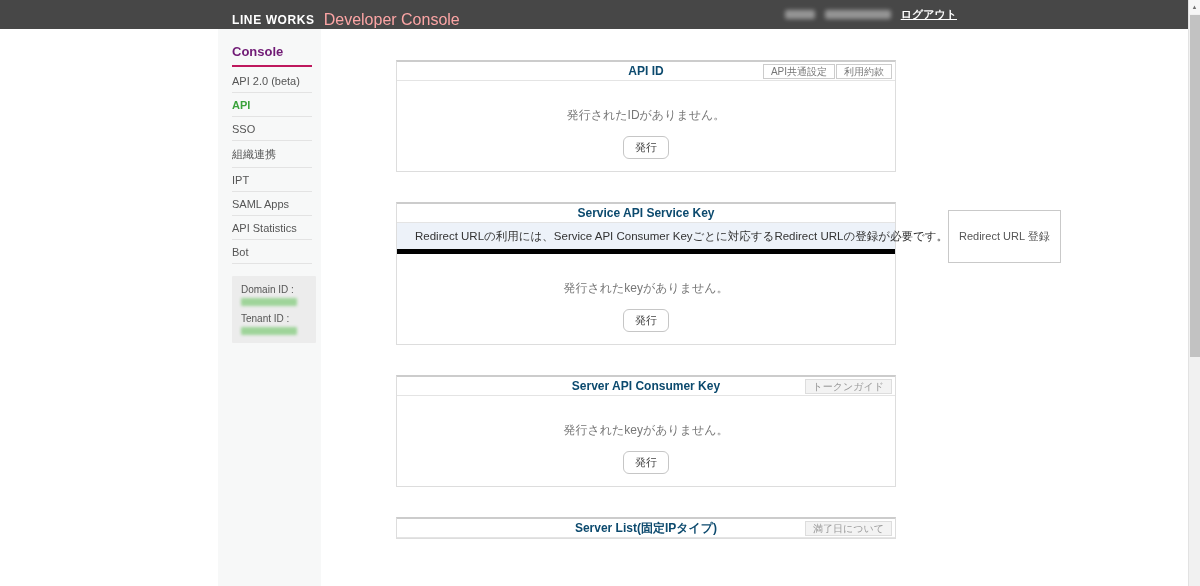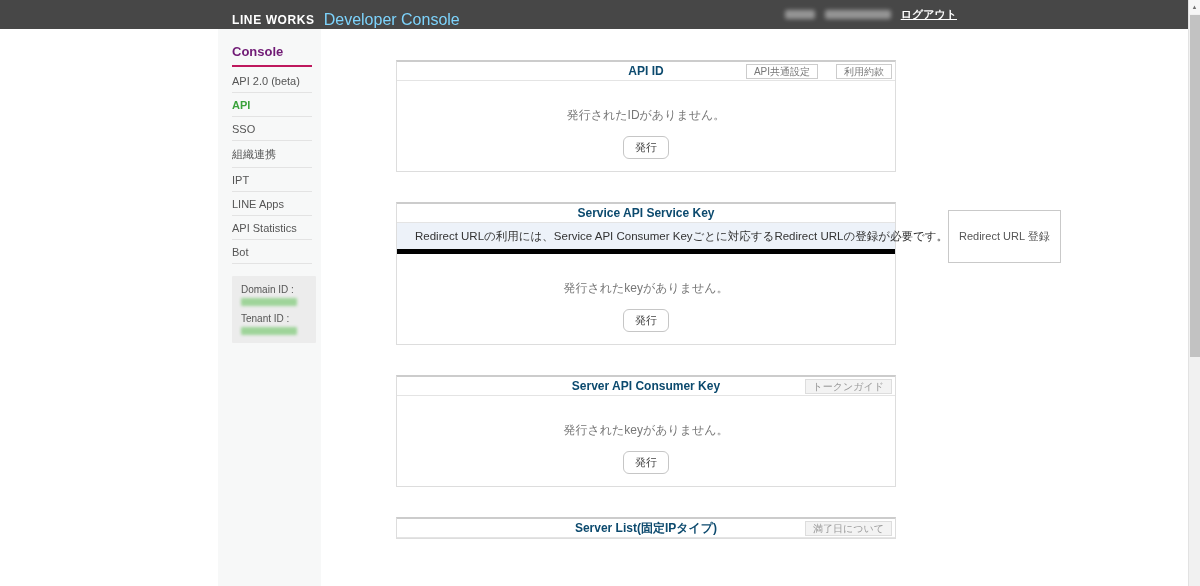--- a/index.html
+++ b/index.html
@@ -4,21 +4,21 @@
 <style>
   * { margin:0; padding:0; box-sizing:border-box; }
   html,body { background:#e9e9e9; }
   body { font-family:"Liberation Sans","DejaVu Sans",sans-serif; }
   .page { position:relative; width:1200px; height:586px; background:#ffffff; overflow:hidden; margin:0 auto; }
 
   
   .top-header { position:absolute; top:0; left:0; width:1200px; height:29px; background:#474747; z-index:5; }
   .logo { position:absolute; left:232px; top:0; height:39px; display:flex; align-items:center; }
   .logo-brand { color:#ffffff; font-weight:bold; font-size:12px; letter-spacing:.6px; }
-  .logo-product { color:#7dd3fc; font-size:16px; font-weight:normal; margin-left:9px; }
+  .logo-product { color:#fca5a5; font-size:16px; font-weight:normal; margin-left:9px; }
   .header-right { position:absolute; right:243px; top:0; height:29px; display:flex; align-items:center; gap:10px; }
   .blur-blob { height:9px; background:#969696; border-radius:2px; filter:blur(2px); }
   .blob-short { width:30px; }
   .blob-long { width:66px; }
   .logout-link { color:#ffffff; font-size:11px; font-weight:bold; text-decoration:underline; cursor:pointer; }
 
   
   .scrollbar { position:absolute; right:0; top:0; width:12px; height:586px; background:#f1f1f1; z-index:10; border-left:1px solid #e2e2e2; }
   .scroll-up { height:14px; display:flex; align-items:center; justify-content:center; font-size:6px; color:#6f6f6f; background:#f6f6f6; }
   .scroll-thumb { position:absolute; top:15px; left:1px; width:10px; height:342px; background:#c2c2c2; }
@@ -40,21 +40,21 @@
   .notice-row + .notice-row { border-top:1px solid #ffffff; }
   .link { color:#2e6cb5; text-decoration:underline; cursor:pointer; }
   .gap-wide { margin-left:28px; }
   .gap-narrow { margin-left:16px; }
 
   .box { width:500px; margin-left:75px; border:1px solid #dddddd; border-top:2px solid #cccccc; background:#ffffff; }
   .box-s1 { margin-top:31px; }
   .box-gap { margin-top:30px; }
   .box-head { position:relative; height:19px; border-bottom:1px solid #e4e4e4; }
   .box-title { text-align:center; font-size:12px; font-weight:bold; color:#0c4a6e; line-height:19px; }
-  .head-btns { position:absolute; right:3px; top:2px; display:flex; gap:18px; }
+  .head-btns { position:absolute; right:3px; top:2px; display:flex; gap:1px; }
   .mini-btn { font-family:inherit; font-size:10px; color:#777777; background:#ffffff; border:1px solid #cccccc; height:15px; line-height:13px; padding:0 7px; cursor:pointer; white-space:nowrap; }
   .mini-btn.ghost { background:#f3f3f3; border-color:#dddddd; color:#999999; }
   .box-body { text-align:center; padding:26px 0 12px; }
   .empty-text { font-size:12px; color:#777777; margin-bottom:12px; }
   .issue-btn { font-family:inherit; font-size:11px; color:#444444; background:#ffffff; border:1px solid #c6c6c6; border-radius:6px; padding:3px 11px; cursor:pointer; }
   .info-row { display:flex; align-items:center; background:#edf2f9; border-bottom:5px solid #000000; height:31px; padding:0 14px 0 18px; }
   .info-text { flex:1; font-size:11.5px; color:#333333; white-space:nowrap; }
   .info-btn { font-family:inherit; font-size:11px; color:#555555; background:#ffffff; border:1px solid #c9c9c9; padding:18px 10px; cursor:pointer; white-space:nowrap; }
 </style>
 </head>
@@ -74,21 +74,21 @@
     </div>
   </div>
 
   <div class="sidebar">
     <div class="sidebar-title">Console</div>
     <div class="nav-item">API 2.0 (beta)</div>
     <div class="nav-item active">API</div>
     <div class="nav-item">SSO</div>
     <div class="nav-item">組織連携</div>
     <div class="nav-item">IPT</div>
-    <div class="nav-item">LINE Apps</div>
+    <div class="nav-item">SAML Apps</div>
     <div class="nav-item">API Statistics</div>
     <div class="nav-item">Bot</div>
 
     <div class="id-box">
       <div class="id-label">Domain ID :</div>
       <div class="id-value"></div>
       <div class="id-label">Tenant ID :</div>
       <div class="id-value last"></div>
     </div>
   </div>

